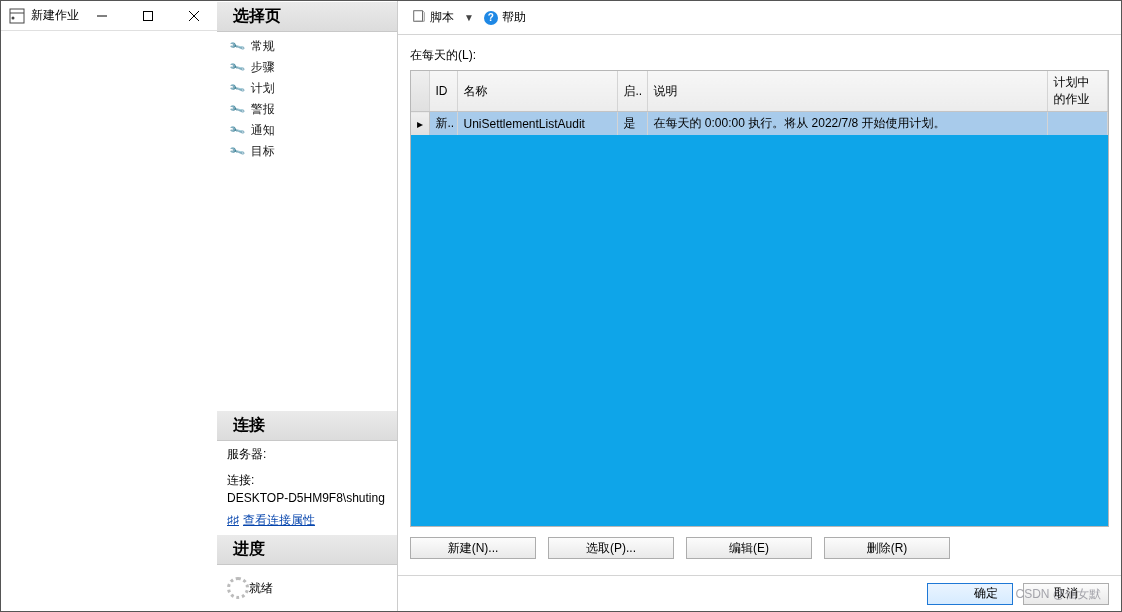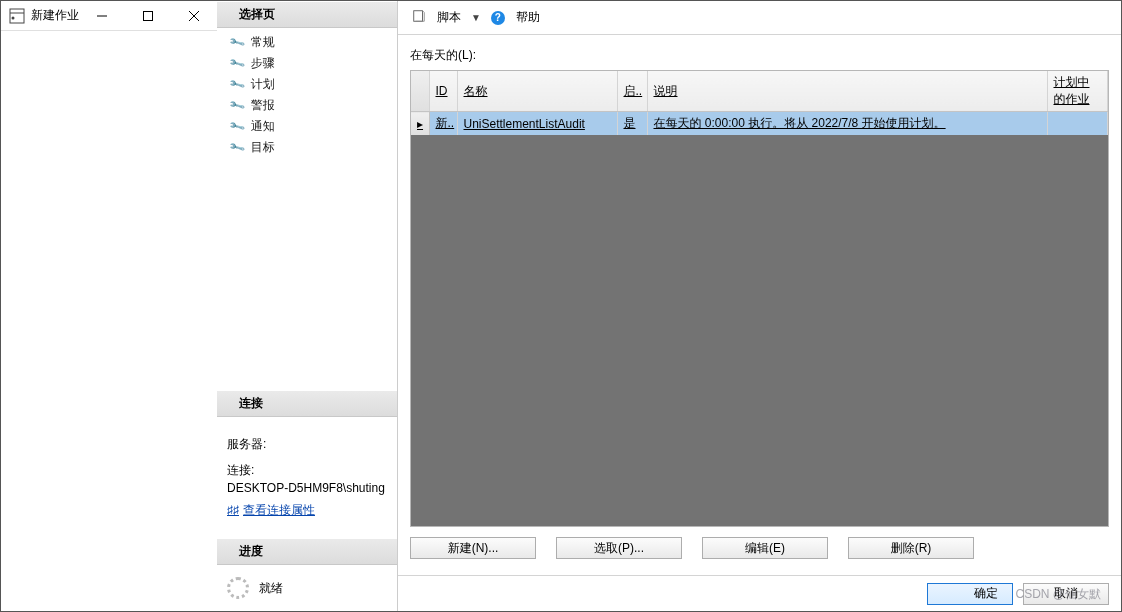--- a/index.html
+++ b/index.html
@@ -5,44 +5,44 @@
     * { box-sizing: border-box; margin: 0; padding: 0; }
     body { font-family: "Microsoft YaHei", "Segoe UI", Arial, sans-serif; font-size: 12px; background: #fff; color: #000; }
     .window { width: 1122px; height: 612px; border: 1px solid #555; display: flex; flex-direction: row; background: #fff; }
     .titlebar { height: 30px; display: flex; align-items: center; border-bottom: 1px solid #e0e0e0; background: #fff; }
     .titlebar-icon { width: 16px; height: 16px; margin-left: 8px; margin-right: 6px; display: inline-flex; align-items: center; justify-content: center; }
     .titlebar-title { flex: 1; font-size: 12px; }
     .winctrl { width: 46px; height: 30px; display: flex; align-items: center; justify-content: center; font-size: 14px; cursor: default; }
     .body { flex: 1; display: flex; min-height: 0; }
     .sidebar { width: 181px; display: flex; flex-direction: column; background: #f0f0f0; border-right: 1px solid #ccc; }
     .sidebar-section { border-bottom: 1px solid #fff; }
-    .section-header { background: linear-gradient(#eaeaea,#dcdcdc); border-top: 1px solid #fff; border-bottom: 1px solid #c8c8c8; font-weight: bold; padding: 4px 22px; font-size: 12px; }
+    .section-header { background: linear-gradient(#eaeaea,#dcdcdc); border-top: 1px solid #fff; border-bottom: 1px solid #c8c8c8; font-weight: bold; padding: 4px 16px; font-size: 16px; }
     .nav-list { background: #fff; padding: 4px 0; }
     .nav-item { padding: 2px 10px 2px 14px; display: flex; align-items: center; gap: 6px; cursor: default; color: #1a1a1a; }
     .nav-item .wrench { font-size: 11px; transform: rotate(-30deg); display:inline-block; }
     .sidebar-spacer { flex: 1; background: #fff; }
-    .conn-body { background: #fff; padding: 18px 10px; font-size: 12px; line-height: 1.5; }
+    .conn-body { background: #fff; padding: 4px 10px; font-size: 12px; line-height: 1.5; }
     .conn-link { color: #0645ad; text-decoration: underline; display: inline-flex; gap: 4px; align-items: center; margin-top: 4px; }
-    .progress-body { background: #fff; padding: 10px; display: flex; align-items: center; gap: 10px; min-height: 46px; }
+    .progress-body { background: #fff; padding: 10px; display: flex; align-items: center; min-height: 46px; }
     .spinner { width: 22px; height: 22px; border: 3px dotted #bbb; border-radius: 50%; }
     .main { flex: 1; display: flex; flex-direction: column; min-width: 0; }
     .toolbar { height: 34px; display: flex; align-items: center; gap: 4px; padding: 0 8px; border-bottom: 1px solid #d4d4d4; }
-    .tb-btn { display: inline-flex; align-items: center; gap: 11px; padding: 2px 6px; cursor: default; }
+    .tb-btn { display: inline-flex; align-items: center; gap: 4px; padding: 2px 6px; cursor: default; }
     .dropdown-arrow { font-size: 10px; color: #444; }
     .help-icon { width: 14px; height: 14px; border-radius: 50%; background: #1e88e5; color: #fff; display: inline-flex; align-items: center; justify-content: center; font-size: 10px; font-weight: bold; }
     .content-area { flex: 1; padding: 12px; display: flex; flex-direction: column; min-height: 0; }
     .list-label { margin-bottom: 6px; }
-    .grid-wrap { flex: 1; border: 1px solid #b7b7b7; background: #737373; min-height: 0; overflow: hidden; text-decoration: underline; }
+    .grid-wrap { flex: 1; border: 1px solid #b7b7b7; background: #0ea5e9; min-height: 0; overflow: hidden; }
     table { width: 100%; border-collapse: collapse; table-layout: fixed; }
     th { background: linear-gradient(#f7f7f7,#ececec); border-right: 1px solid #d4d4d4; border-bottom: 1px solid #c4c4c4; padding: 3px 6px; text-align: left; font-weight: normal; font-size: 12px; height: 20px; }
     td { border-right: 1px solid #d4d4d4; padding: 3px 6px; font-size: 12px; height: 20px; white-space: nowrap; overflow: hidden; }
     tr.selected td { background: #a8cbeb; }
     tr.selected td:first-child { background: linear-gradient(#efefef,#e0e0e0); border-right:1px solid #c4c4c4; }
     .row-marker { background: linear-gradient(#efefef,#e0e0e0); }
-    .grid-actions { display: flex; gap: 20px; padding: 10px 0 4px 0; }
+    .grid-actions { display: flex; gap: 12px; padding: 10px 0 4px 0; }
     .btn { width: 126px; height: 22px; border: 1px solid #adadad; background: linear-gradient(#fcfcfc,#e9e9e9); font-size: 12px; cursor: default; }
     .footer { height: 36px; border-top: 1px solid #d4d4d4; display: flex; align-items: center; justify-content: flex-end; gap: 10px; padding: 0 12px; position: relative; }
     .footer .btn { width: 86px; }
     .btn.primary { border-color: #1e78d6; background: linear-gradient(#eaf4ff,#d6ebff); padding-left: 32px; }
     .watermark { position: absolute; right: 20px; bottom: 8px; color: rgba(130,130,140,0.7); font-size: 12px; pointer-events: none; z-index: 5; text-align: right; }
     .col-marker { width: 18px; }
     .col-id { width: 28px; }
     .col-name { width: 160px; }
     .col-enabled { width: 30px; }
     .col-desc { width: 400px; }

